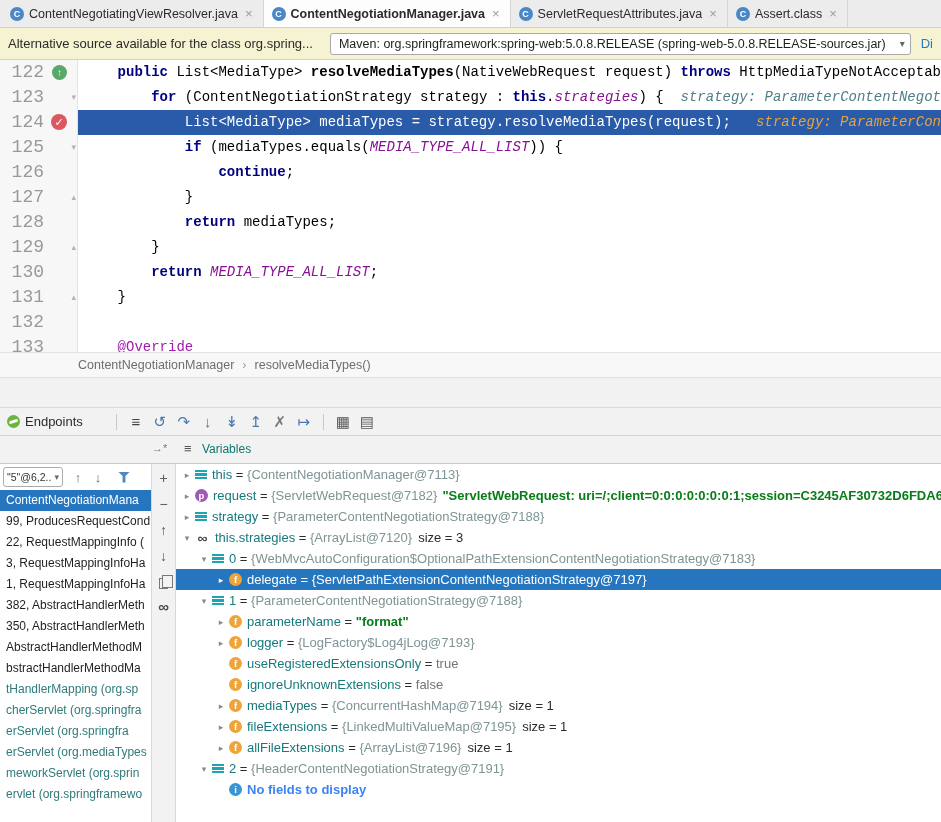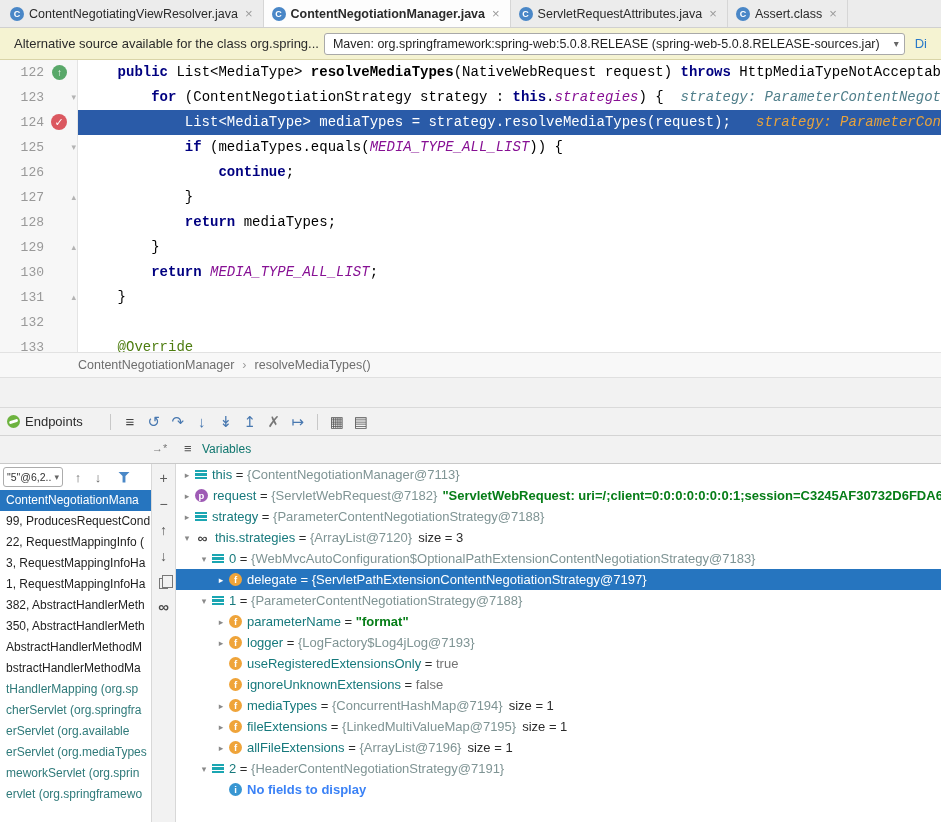--- a/index.html
+++ b/index.html
@@ -8,51 +8,51 @@
 html,body{margin:0;padding:0}
 body{font-family:"Liberation Sans",sans-serif;background:#fff}
 #app{position:relative;width:941px;height:822px;overflow:hidden;background:#fff}
 
 #tabbar{position:absolute;left:0;top:0;width:100%;height:28px;background:#ECECEC;border-bottom:1px solid #D0D0D0;display:flex;align-items:stretch;padding-left:2px}
 .tab{display:flex;align-items:center;gap:5px;padding:0 10px 0 8px;border-right:1px solid #D6D6D6;font-size:12.5px;color:#2B2B2B}
 .tab.active{background:#FDFDFD;font-weight:bold}
 .cicon{width:14px;height:14px;border-radius:50%;background:#4A87C7;color:#fff;font-size:9px;font-weight:bold;display:flex;align-items:center;justify-content:center;flex:0 0 14px}
 .tclose{color:#9A9A9A;font-size:13px;margin-left:2px;font-weight:normal}
 
-#notif{position:absolute;left:0;top:28px;width:100%;height:32px;background:var(--notifbg);border-bottom:1px solid #D9D4A7;display:flex;align-items:center;padding:0 14px;font-size:13px;color:#2B2B2B}
+#notif{position:absolute;left:0;top:28px;width:100%;height:32px;background:var(--notifbg);border-bottom:1px solid #D9D4A7;display:flex;align-items:center;padding:0 8px;font-size:13px;color:#2B2B2B}
 #notif-msg{white-space:nowrap;overflow:hidden}
 .combo{margin-left:auto;height:22px;border:1px solid #A9A9A9;border-radius:3px;background:#fff;display:flex;align-items:center;padding:0 5px 0 8px;font-size:12.5px;color:#1F1F1F;max-width:608px;flex:0 0 auto}
 .combo-text{white-space:nowrap;overflow:hidden}
 .combo-chev{color:#666;font-size:10px;margin-left:14px}
 #notif-link{color:var(--link);margin-left:10px;text-decoration:none;font-size:13px;flex:0 0 auto}
 
 #editor{position:absolute;left:0;top:60px;width:100%;height:292px;overflow:hidden;font-family:"Liberation Mono",monospace;font-size:14px;background:#fff}
 .eline{height:25px;display:flex}
 .gut{flex:0 0 78px;position:relative;background:#F7F7F7;border-right:1px solid #E4E4E4}
-.lnum{position:absolute;left:0;top:0;width:44px;text-align:right;color:#999;font-size:13px;line-height:25px}
+.lnum{position:absolute;left:0;top:0;width:44px;text-align:right;color:#999;font-size:18px;line-height:25px}
 .ic-ovr{position:absolute;left:52px;top:5px;width:15px;height:15px;border-radius:50%;background:#59A869;color:#fff;font-size:10px;line-height:15px;text-align:center;font-weight:bold;font-family:"Liberation Sans",sans-serif}
 .ic-bp{position:absolute;left:51px;top:4px;width:16px;height:16px;border-radius:50%;background:var(--bp);color:#fff;font-size:11px;line-height:16px;text-align:center;font-family:"Liberation Sans",sans-serif}
 .fold{position:absolute;right:1px;top:0;line-height:25px;color:#B3B3B3;font-size:9px;font-family:"Liberation Sans",sans-serif}
 .code{flex:1 1 auto;overflow:hidden;white-space:pre;line-height:25px;color:#000;padding-left:6px}
 .eline.hl .code{background:var(--exec);color:#fff}
 .sg-k{color:var(--kw);font-weight:bold}
 .sg-m{font-weight:bold}
 .sg-f{color:var(--fld);font-style:italic}
-.sg-a{color:#4d7c0f}
+.sg-a{color:#a21caf}
 .sg-h{color:var(--hint);font-style:italic}
 .sg-ho{color:var(--hinto);font-style:italic}
 
 #crumbs{position:absolute;left:0;top:352px;width:100%;height:25px;background:#F8F8F8;border-top:1px solid #E2E2E2;display:flex;align-items:center;gap:8px;padding-left:78px;font-size:12.5px;color:#6E6E6E}
 .csep{color:#999}
 #strip{position:absolute;left:0;top:377px;width:100%;height:30px;background:#F2F2F2;border-top:1px solid #E0E0E0}
 
 #dtoolbar{position:absolute;left:0;top:407px;width:100%;height:29px;background:#F2F2F2;border-top:1px solid #DADADA;border-bottom:1px solid #D4D4D4;display:flex;align-items:center;padding-left:7px;font-size:13px;color:#2B2B2B}
 .spring{width:13px;height:13px;border-radius:50%;background:var(--spring);position:relative;margin-right:5px;flex:0 0 13px}
 .spring::after{content:"";position:absolute;left:2px;top:5px;width:9px;height:2.5px;background:#fff;border-radius:2px;transform:rotate(-18deg)}
-#ep-label{margin-right:20px}
+#ep-label{margin-right:26px}
 .tsep{width:1px;height:16px;background:#C8C8C8;margin:0 7px}
 #dticons{display:flex;align-items:center}
 .dticon{width:24px;text-align:center;font-size:15px;line-height:27px;color:#555}
 
 #varheader{position:absolute;left:0;top:436px;width:100%;height:28px;background:#F2F2F2;border-bottom:1px solid #C9C9C9}
 #vh-pin{position:absolute;left:152px;top:6px;font-size:11px;color:#777}
 #vh-grip{position:absolute;left:184px;top:5px;font-size:13px;color:#555}
 #vh-label{position:absolute;left:202px;top:6px;font-size:12px;color:#0f766e}
 
 #frames{position:absolute;left:0;top:464px;width:152px;bottom:0;background:#fff;border-right:1px solid #D8D8D8;overflow:hidden}
@@ -263,21 +263,21 @@
         <div class="fitem">99, ProducesRequestCond</div>
         <div class="fitem">22, RequestMappingInfo (</div>
         <div class="fitem">3, RequestMappingInfoHa</div>
         <div class="fitem">1, RequestMappingInfoHa</div>
         <div class="fitem">382, AbstractHandlerMeth</div>
         <div class="fitem">350, AbstractHandlerMeth</div>
         <div class="fitem">AbstractHandlerMethodM</div>
         <div class="fitem">bstractHandlerMethodMa</div>
         <div class="fitem lib">tHandlerMapping (org.sp</div>
         <div class="fitem lib">cherServlet (org.springfra</div>
-        <div class="fitem lib">erServlet (org.available</div>
+        <div class="fitem lib">erServlet (org.springfra</div>
         <div class="fitem lib">erServlet (org.mediaTypes</div>
         <div class="fitem lib">meworkServlet (org.sprin</div>
         <div class="fitem lib">ervlet (org.springframewo</div>
       </div>
   </div>
 
   <div id="vtoolbar">
       <span class="vt-ic">+</span>
       <span class="vt-ic">−</span>
       <span class="vt-ic">↑</span>

